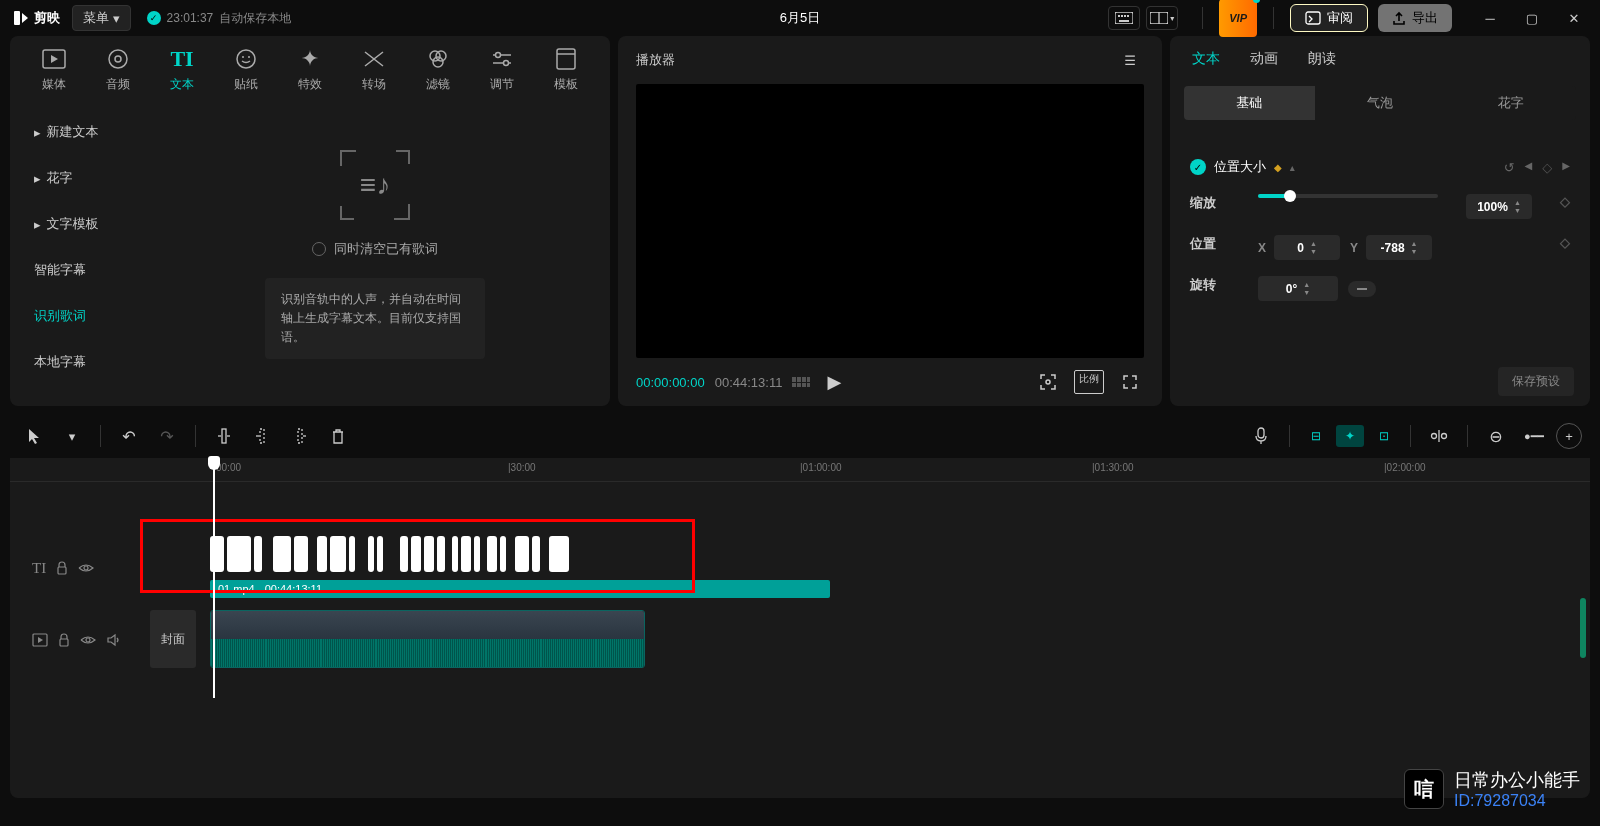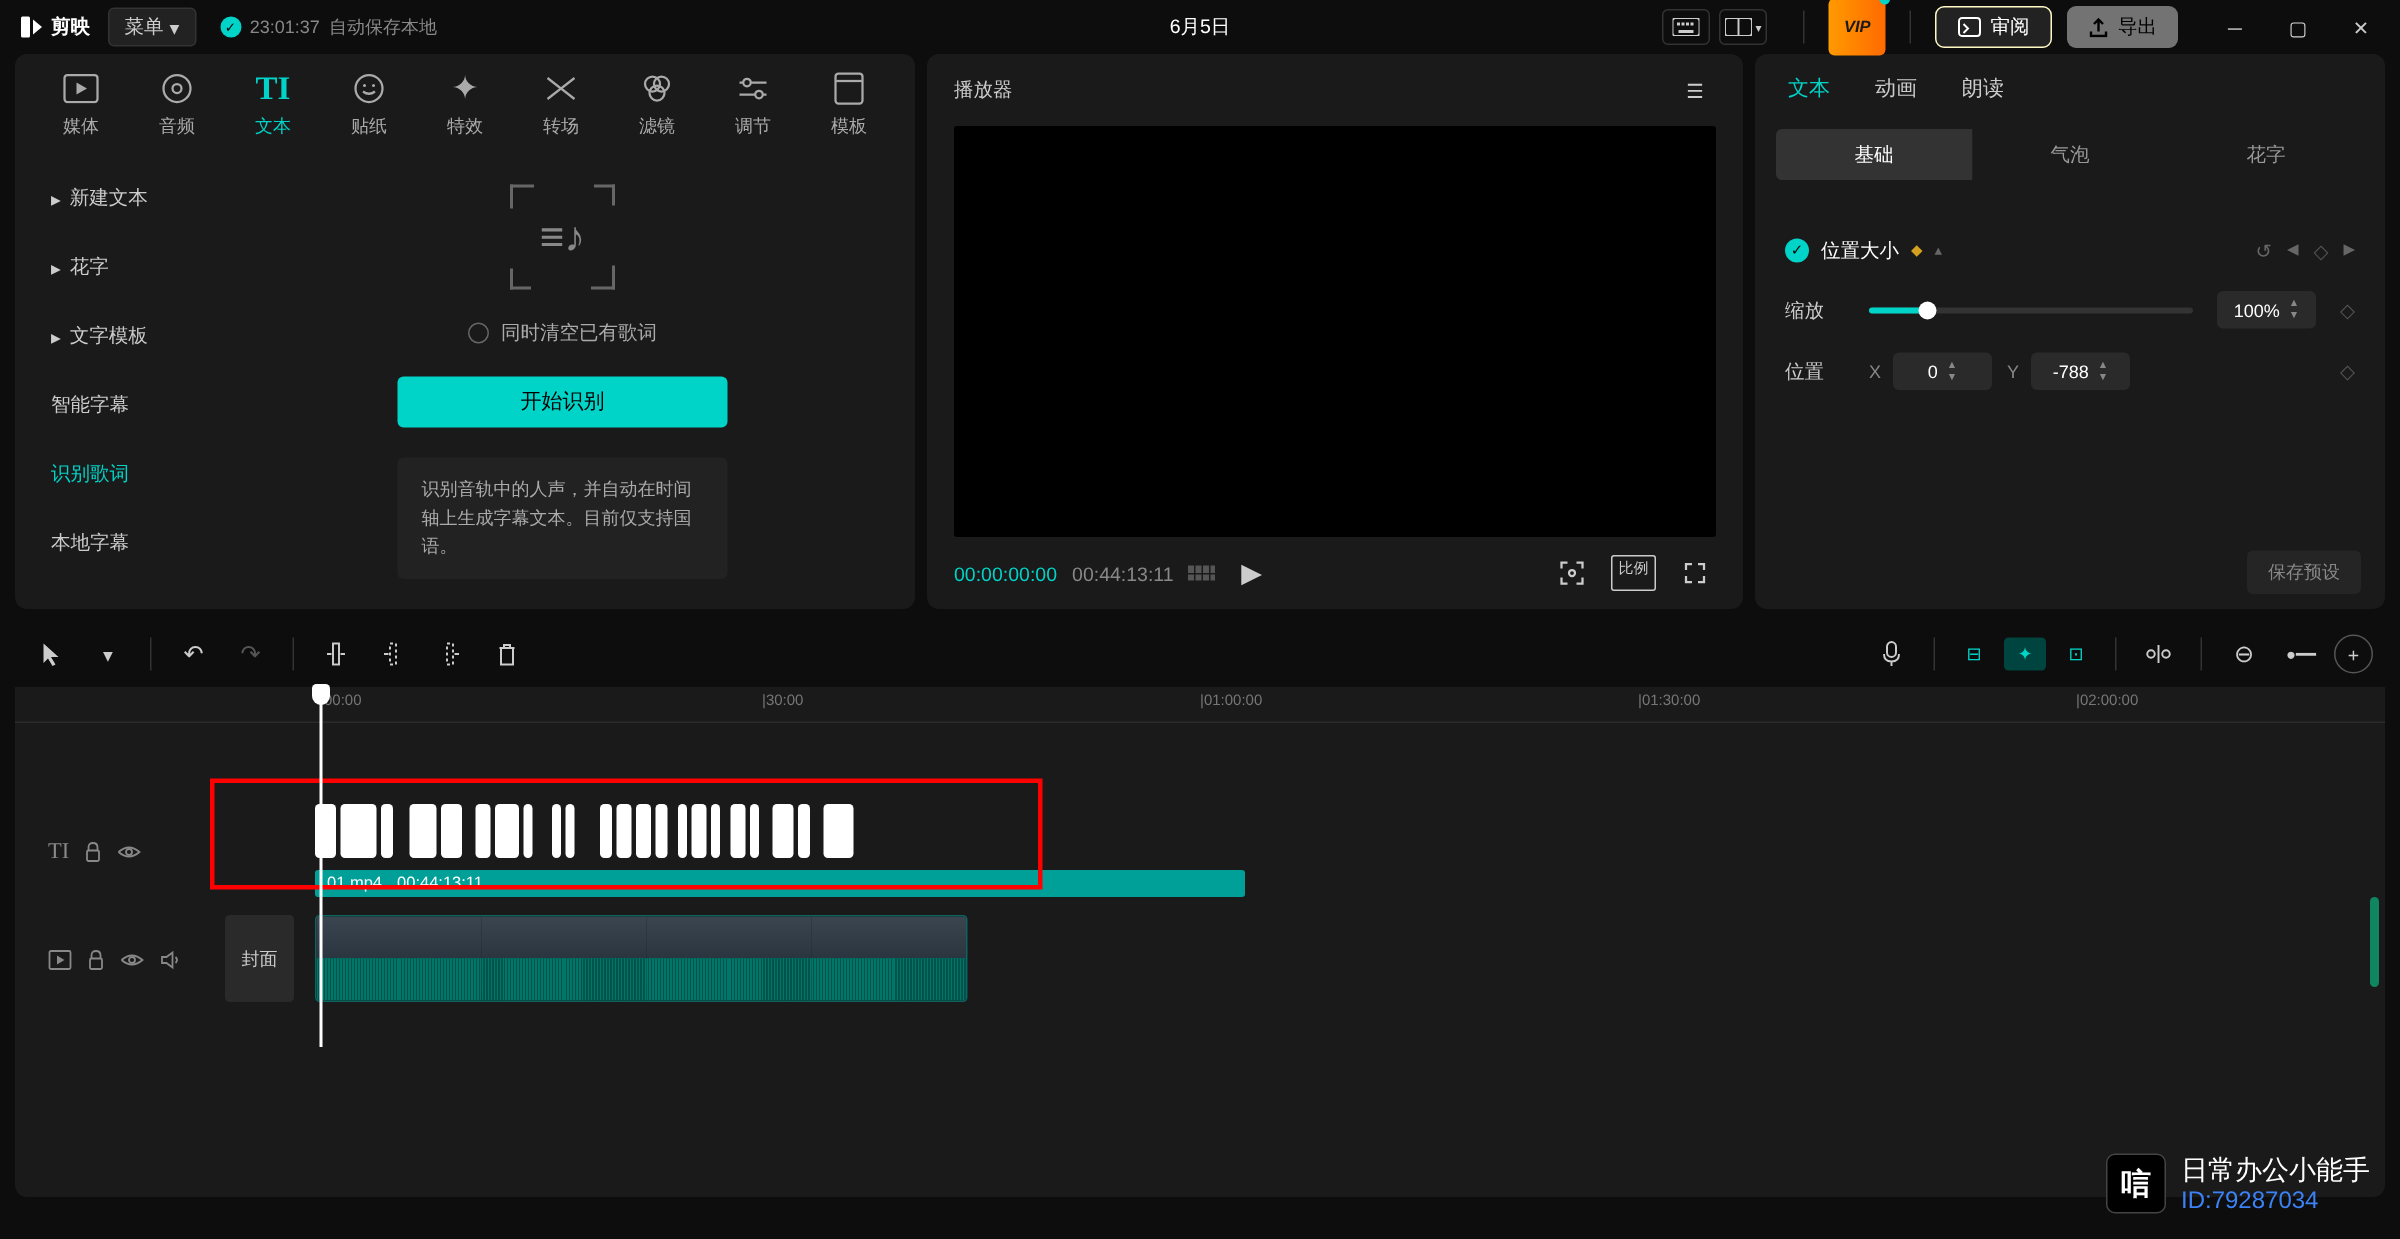--- a/index.html
+++ b/index.html
@@ -71,21 +71,21 @@
 .props-tab { color: #ccc; font-size: 14px; padding-bottom: 4px; }
 .props-tab.active { color: #00d4c8; }
 .seg-row { display: flex; margin: 4px 14px 10px; border-radius: 4px; overflow: hidden; }
 .seg { flex: 1; padding: 8px 0; text-align: center; background: #1a1a1a; color: #999; font-size: 13px; }
 .seg.active { background: #333; color: #fff; }
 .section-head { display: flex; align-items: center; padding: 10px 20px; gap: 8px; }
 .check-on { width: 16px; height: 16px; background: #00d4c8; border-radius: 50%; display: flex; align-items: center; justify-content: center; color: #000; font-size: 10px; }
 .section-title { color: #fff; font-size: 13px; }
 .diamond { color: #d4a020; font-size: 10px; }
 .section-right { margin-left: auto; display: flex; gap: 10px; color: #666; }
-.prop-row { display: flex; align-items: center; padding: 8px 20px; gap: 16px; }
+.prop-row { display: flex; align-items: flex-start; padding: 8px 20px; gap: 28px; font-weight: bold; }
 .prop-label { width: 40px; color: #ccc; font-size: 13px; }
 .slider { flex: 1; height: 4px; background: #333; position: relative; border-radius: 2px; }
 .slider-fill { height: 100%; background: #00d4c8; border-radius: 2px; }
 .slider-thumb { width: 12px; height: 12px; background: #fff; border-radius: 50%; position: absolute; top: -4px; transform: translateX(-50%); }
 .num-input { background: #2a2a2a; border-radius: 4px; padding: 5px 8px; color: #fff; font-size: 12px; display: flex; align-items: center; gap: 6px; min-width: 66px; justify-content: center; }
 .num-stepper { display: flex; flex-direction: column; gap: 1px; font-size: 7px; color: #888; line-height: 1; }
 .coords { display: flex; gap: 10px; align-items: center; }
 .coord-group { display: flex; align-items: center; gap: 8px; }
 .coord-label { color: #888; font-size: 12px; }
 .toggle-pill { width: 28px; height: 16px; background: #2a2a2a; border-radius: 8px; position: relative; }
@@ -306,21 +306,20 @@
       <div class="center-area">
         <div class="big-icon">
           <span class="corner-tr"></span>
             <span class="corner-bl"></span>
           <span>≡♪</span>
         </div>
         <div class="checkbox-row">
           <span class="checkbox"></span>
           <span>同时清空已有歌词</span>
         </div>
-        <div class="primary-btn">开始识别</div>
         <div class="desc-box">识别音轨中的人声，并自动在时间轴上生成字幕文本。目前仅支持国语。</div>
       </div>
     </div>
   </div>
 
   <div class="panel preview-panel">
     <div class="preview-header">
       <span>播放器</span>
       <span class="icon-btn menu-icon">☰</span>
     </div>
@@ -413,20 +412,33 @@
           <div class="num-input">
               <span>-788</span>
               <span class="num-stepper">
                 <span>▲</span>
                 <span>▼</span>
               </span>
             </div>
         </div>
       </div>
       <span style="color:#555;margin-left:auto">◇</span>
+    </div>
+    <div class="prop-row">
+      <span class="prop-label">旋转</span>
+      <div class="coords">
+        <div class="num-input" style="min-width:80px">
+            <span>0°</span>
+            <span class="num-stepper">
+              <span>▲</span>
+              <span>▼</span>
+            </span>
+          </div>
+        <div class="toggle-pill"></div>
+      </div>
     </div>
     <div class="save-preset">保存预设</div>
   </div>
 </div>
 
 <div class="timeline-area">
   <div class="tl-toolbar">
     <div class="tool-btn">
         <svg width="14" height="16">
           <path d="M2 1 L2 14 L5 11 L8 16 L10 15 L7 10 L12 10 Z" fill="#ccc"></path>

